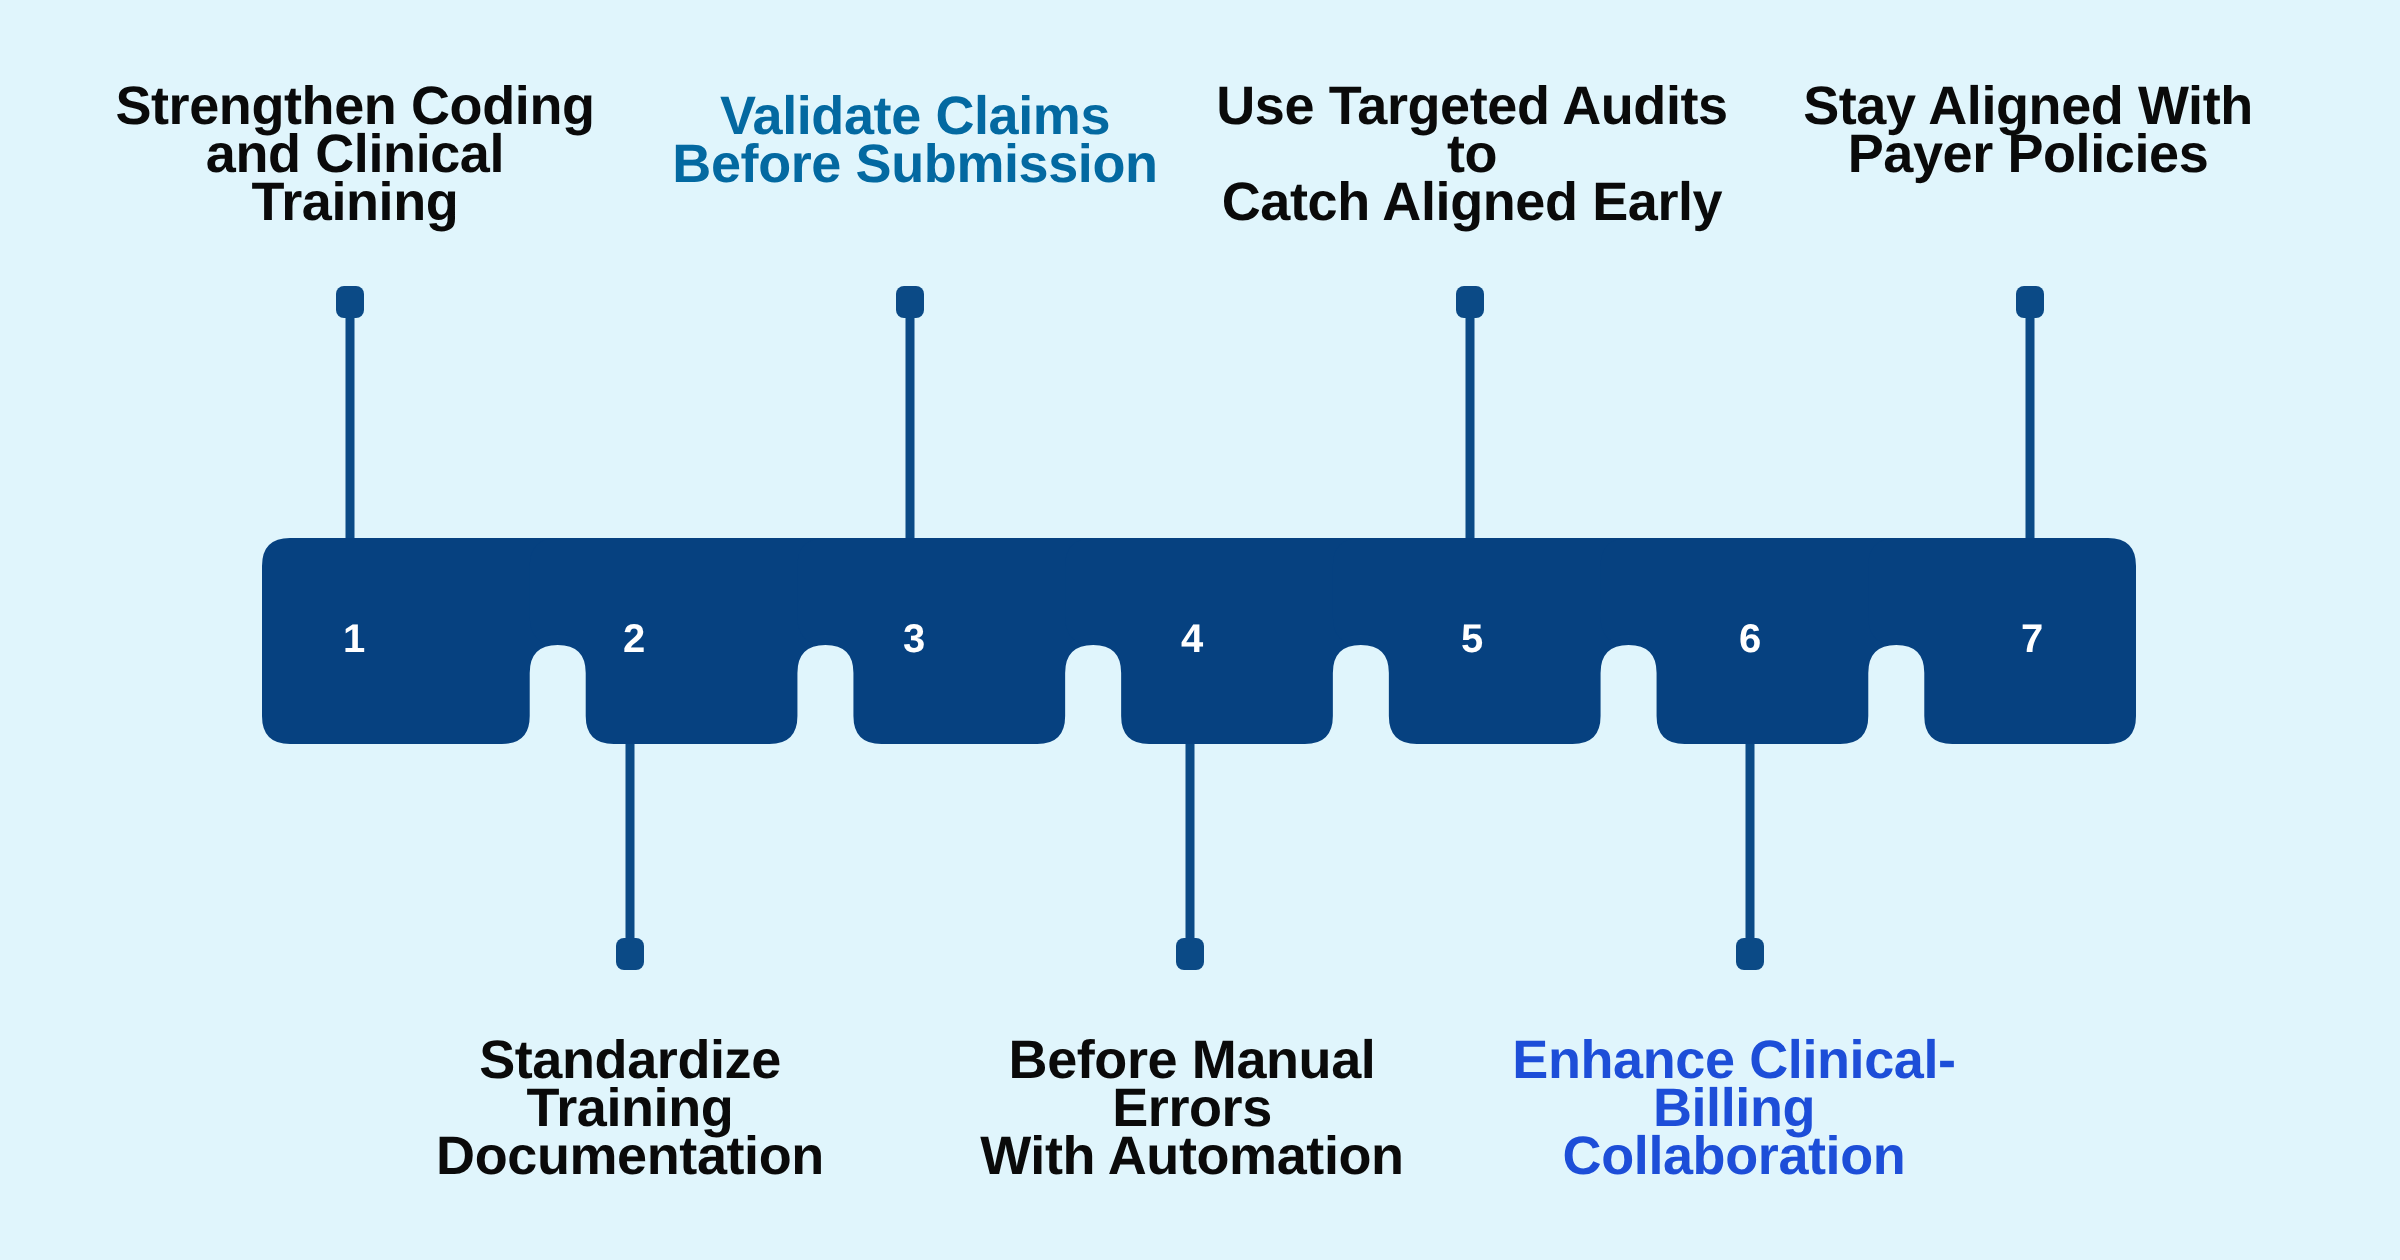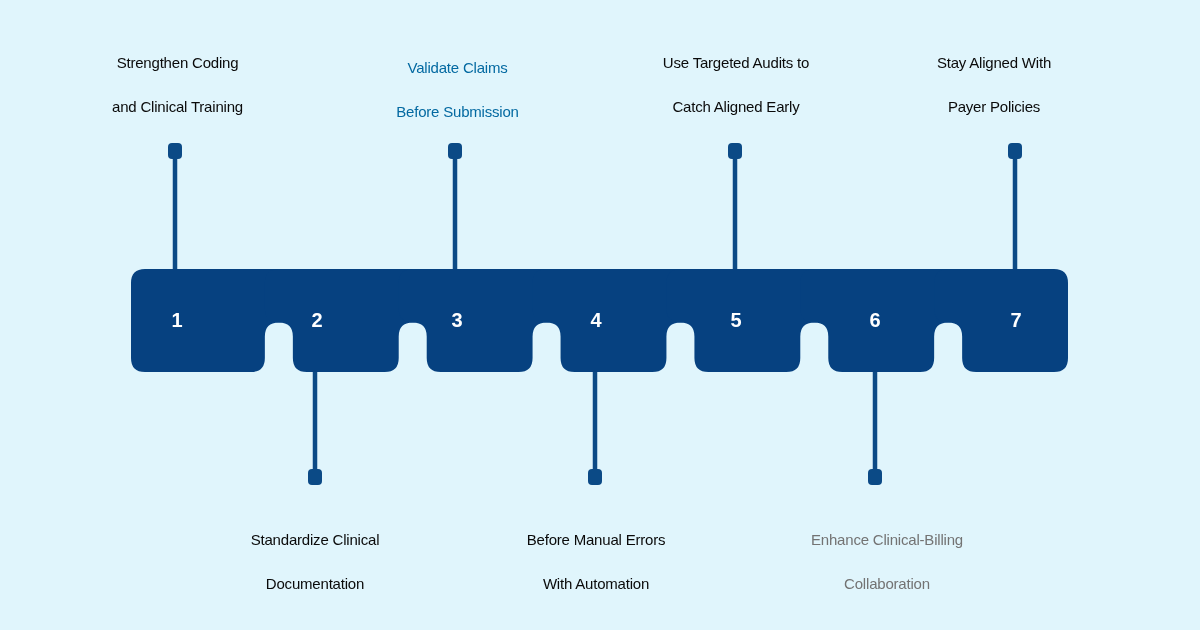--- a/index.html
+++ b/index.html
@@ -7,23 +7,23 @@
     width:1200px;height:630px;
     background:#e0f5fc;
     font-family:"Liberation Sans",sans-serif;
     overflow:hidden;
   }
   #stage{position:relative;width:1200px;height:630px;}
 
   .label{
     position:absolute;
     text-align:center;
-    font-weight:normal;
-    font-size:15px;
-    line-height:44px;
+    font-weight:bold;
+    font-size:27px;
+    line-height:24px;
     color:#0a0a0a;
     letter-spacing:-0.2px;
     white-space:pre-line;
   }
   .label.top{}
   .label.bottom{}
 
   svg#chain{position:absolute;left:0;top:0;width:1200px;height:630px;}
 
   .num{
@@ -74,27 +74,27 @@
       <div class="num" style="left: 297px; top: 310px; color: rgb(255, 255, 255);">2</div>
       <div class="num" style="left: 437px; top: 310px; color: rgb(255, 255, 255);">3</div>
       <div class="num" style="left: 576px; top: 310px; color: rgb(255, 255, 255);">4</div>
       <div class="num" style="left: 716px; top: 310px; color: rgb(255, 255, 255);">5</div>
       <div class="num" style="left: 855px; top: 310px; color: rgb(255, 255, 255);">6</div>
       <div class="num" style="left: 996px; top: 310px; color: rgb(255, 255, 255);">7</div>
     </div>
   <div id="labels">
       <div class="label top" style="left: 50px; top: 41px; width: 255px; color: rgb(10, 10, 10);">Strengthen Coding
 and Clinical Training</div>
-      <div class="label bottom" style="left: 190px; top: 518px; width: 250px; color: rgb(10, 10, 10);">Standardize Clinical
+      <div class="label bottom" style="left: 190px; top: 518px; width: 250px; color: rgb(10, 10, 10);">Standardize Training
 Documentation</div>
       <div class="label top" style="left: 335px; top: 46px; width: 245px; color: #0369a1; text-align: center;">Validate Claims
 Before Submission</div>
       <div class="label bottom" style="left: 465px; top: 518px; width: 262px; color: rgb(10, 10, 10);">Before Manual Errors
 With Automation</div>
       <div class="label top" style="left: 600px; top: 41px; width: 272px; color: rgb(10, 10, 10);">Use Targeted Audits to
 Catch Aligned Early</div>
-      <div class="label bottom" style="left: 748px; top: 518px; width: 278px; color: #737373;">Enhance Clinical-Billing
+      <div class="label bottom" style="left: 728px; top: 518px; width: 278px; color: #1d4ed8;">Enhance Clinical-Billing
 Collaboration</div>
-      <div class="label top" style="left: 878px; top: 41px; width: 232px; color: rgb(10, 10, 10);">Stay Aligned With
+      <div class="label top" style="left: 898px; top: 41px; width: 232px; color: rgb(10, 10, 10);">Stay Aligned With
 Payer Policies</div>
     </div>
 
 </div>
 
 </body></html>

